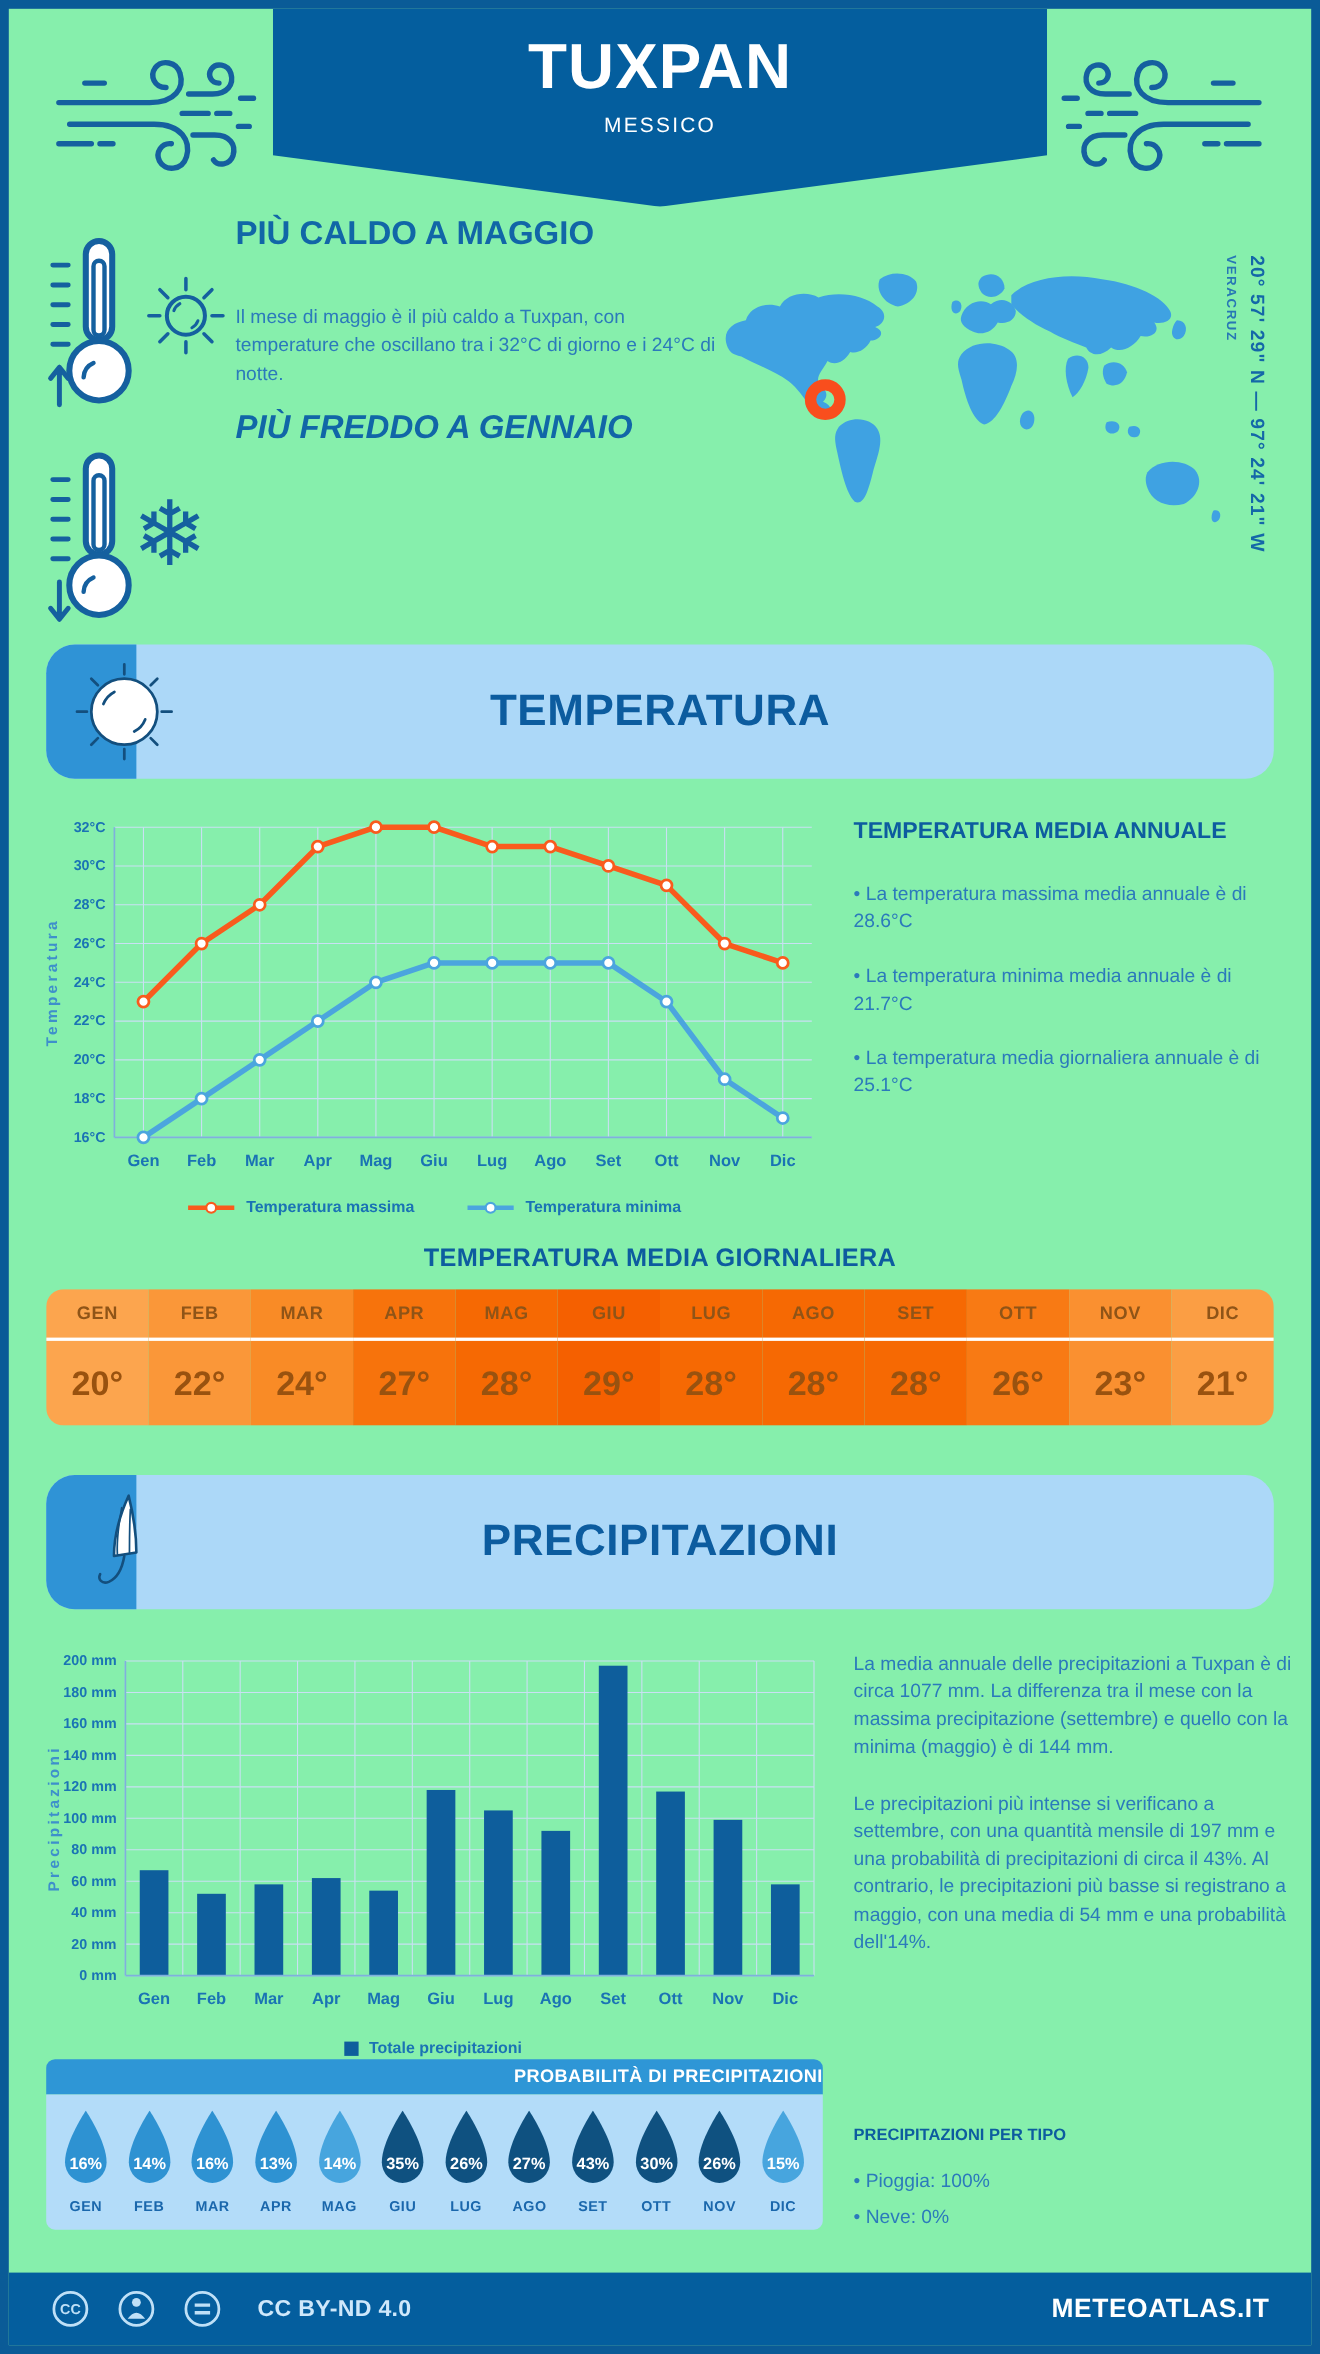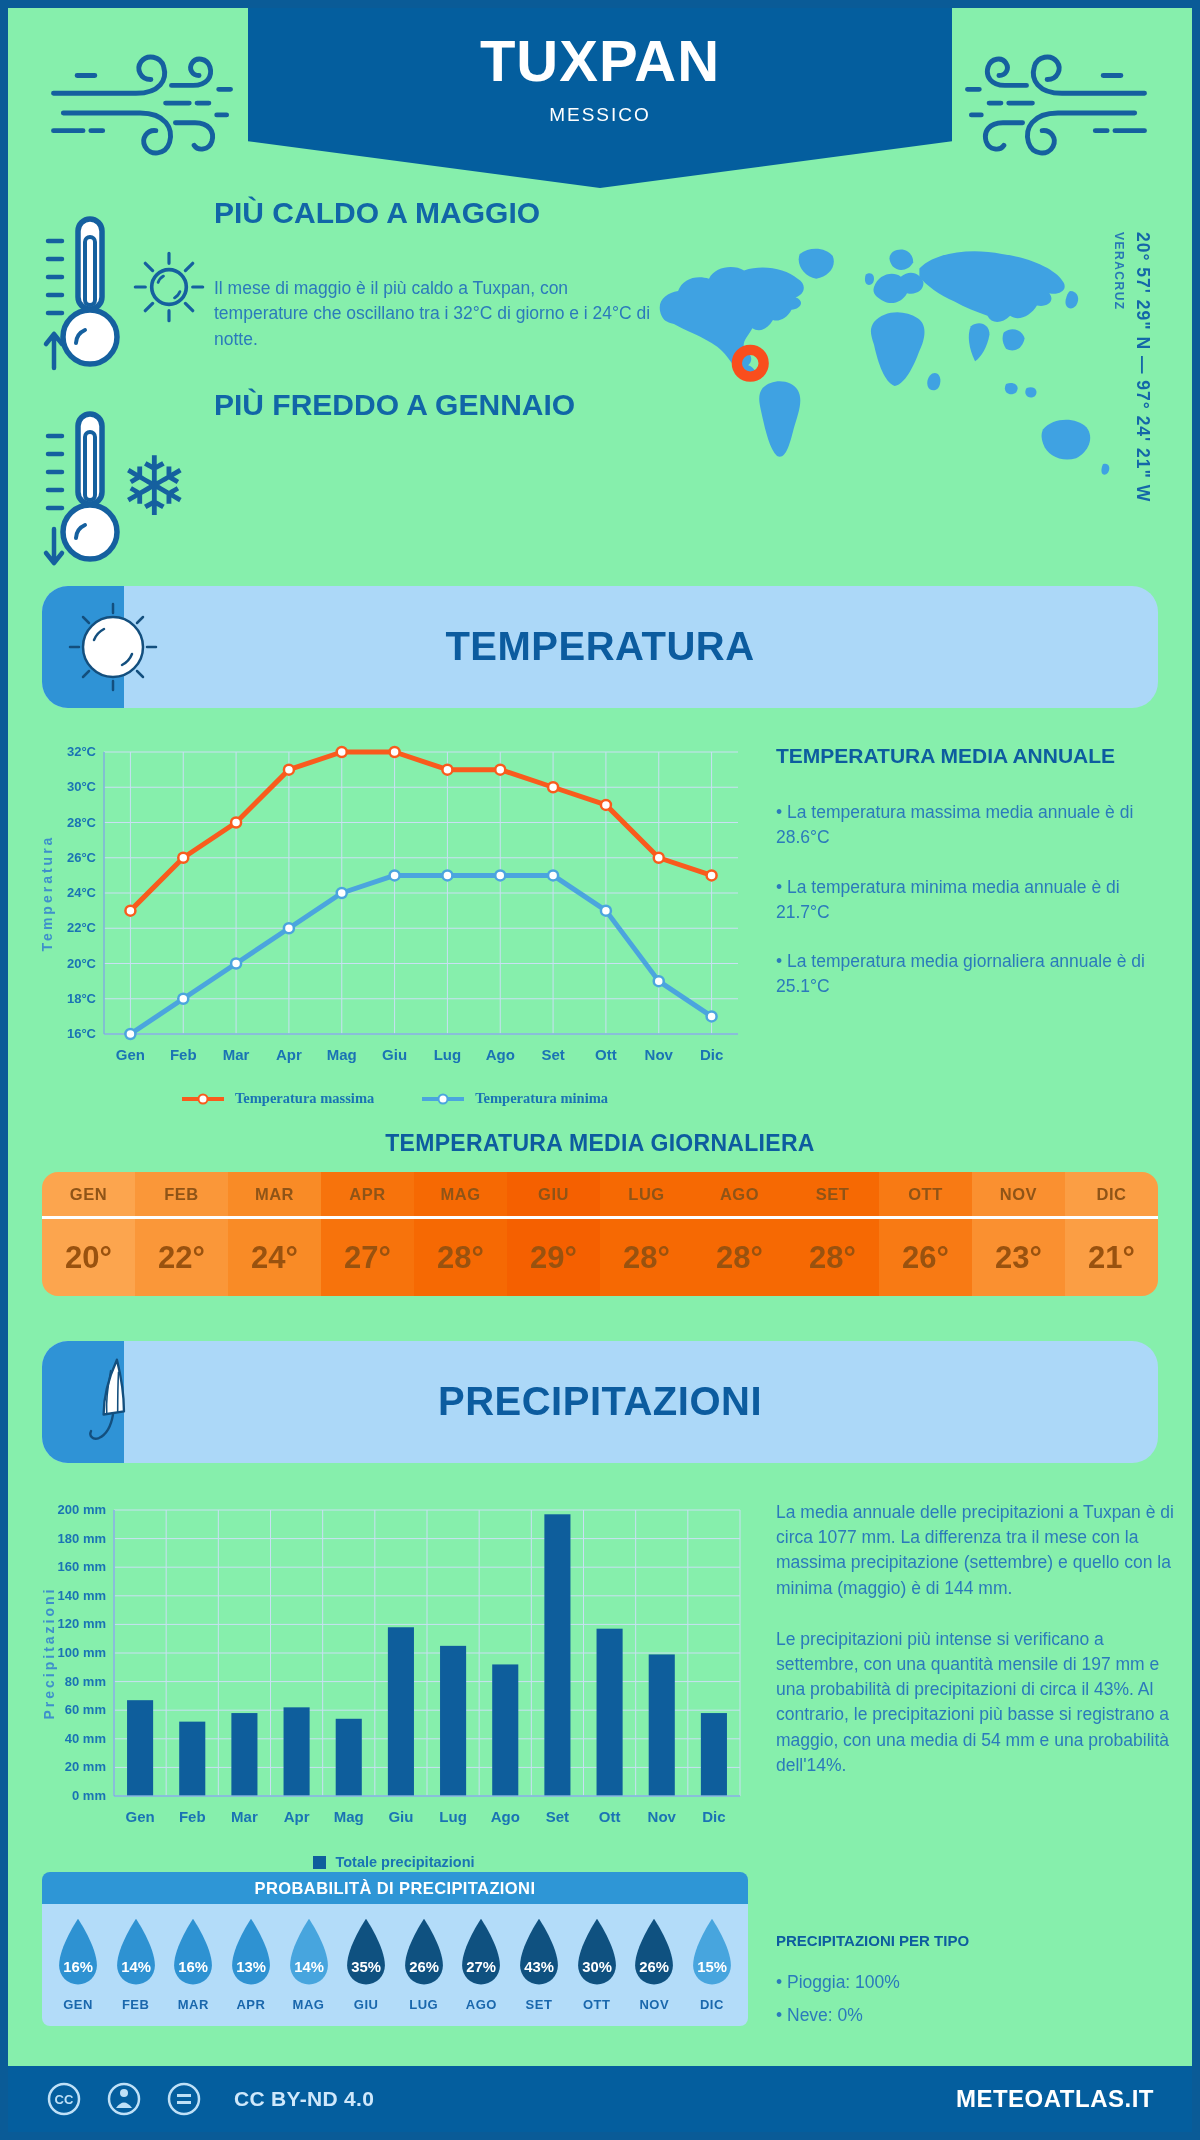--- a/index.html
+++ b/index.html
@@ -15,21 +15,21 @@
   .header-sub{margin-top:14px;font-size:19px;letter-spacing:2px;}
 
   .wind{width:190px;height:118px;}
   .wind-left{left:40px;top:42px;}
   .wind-right{left:952px;top:42px;transform:scaleX(-1);}
 
   .h-title{font-size:30px;font-weight:700;color:#1166A7;}
   .h-text{font-size:17.5px;line-height:1.45;color:#2B7ABB;}
   .hot-title{left:206px;top:188px;}
   .hot-text{left:206px;top:236px;width:445px;margin-top:32px;}
-  .cold-title{left:206px;top:380px;}
+  .cold-title{left:206px;top:364px;font-style:italic;}
   .cold-text{left:206px;top:430px;width:475px;}
   .thermo{left:30px;width:100px;height:165px;}
   .thermo-up{top:205px;}
   .thermo-down{top:400px;}
   .sun-small{left:120px;top:238px;width:82px;height:82px;}
   .snowflake{left:112px;top:438px;font-size:82px;color:#15609F;font-family:"DejaVu Sans",sans-serif;line-height:1;}
 
   .map{left:635px;top:205px;width:495px;height:350px;}
   .coords-vert{left:1124px;top:224px;writing-mode:vertical-rl;font-size:17.5px;font-weight:700;
     color:#1467A8;letter-spacing:1px;}
@@ -48,41 +48,41 @@
 
   
   .chart{left:30px;width:712px;}
   .temp-chart{top:726px;height:352px;}
   .precip-chart{top:1486px;height:358px;}
   svg text{font-family:"Liberation Sans",sans-serif;}
   .tick{font-size:13px;font-weight:600;fill:#1A73B4;}
   .cat{font-size:15px;font-weight:600;fill:#1A73B4;}
   .axis-title{font-size:14px;font-weight:600;fill:#3E8FCB;letter-spacing:3px;}
   .legend{left:30px;width:712px;display:flex;justify-content:center;gap:46px;align-items:center;}
-  .temp-legend{top:1082px;font-family:Liberation Serif, serif;}
+  .temp-legend{top:1082px;}
   .precip-legend{top:1846px;}
   .legend-item{display:flex;align-items:center;gap:9px;font-size:14.5px;font-weight:600;color:#1A73B4;}
 
   .annual-title{left:768px;top:736px;font-size:21px;font-weight:700;color:#0D5C9F;}
   .annual-bullets{left:768px;top:792px;width:392px;}
   .annual-bullets .bullet{margin-bottom:25px;font-size:17.5px;line-height:1.42;color:#2B7ABB;}
 
   .daily-title{left:0;right:0;top:1122px;text-align:center;font-size:23px;font-weight:700;
     color:#0D5C9F;letter-spacing:.3px;}
   .daily-table{left:34px;top:1164px;width:1116px;height:124px;display:flex;border-radius:16px;overflow:hidden;}
   .tcol{flex:1;display:flex;flex-direction:column;}
   .tm{height:44px;line-height:44px;text-align:center;font-weight:700;font-size:16.5px;color:#8F5417;letter-spacing:.5px;}
   .tv{flex:1;display:flex;align-items:center;justify-content:center;font-weight:700;font-size:31px;
     color:#99520F;border-top:3px solid #fff;}
 
   .precip-text{left:768px;top:1492px;width:400px;font-size:17.5px;line-height:1.44;color:#2B7ABB;}
   .precip-text .para{margin-bottom:26px;}
 
   .prob-panel{left:34px;top:1864px;width:706px;}
-  .prob-header{height:32px;line-height:32px;background:#2E96D6;color:#fff;text-align:center;
+  .prob-header{height:32px;line-height:32px;background:#2E96D6;color:#fff;text-align:right;
     font-weight:700;font-size:16.5px;letter-spacing:.4px;border-radius:8px 8px 0 0;}
   .prob-body{background:#B3DCF9;display:flex;justify-content:space-between;
     padding:12px 8px 14px;border-radius:0 0 8px 8px;}
   .drop{width:56px;text-align:center;}
   .pct{fill:#fff;font-weight:700;font-size:16.5px;}
   .dm{margin-top:3px;font-weight:700;font-size:13px;color:#1A67AC;letter-spacing:.5px;}
 
   .tipo-title{left:768px;top:1924px;font-size:15px;font-weight:700;color:#0D5C9F;}
   .tipo-bullets{left:768px;top:1958px;font-size:17.5px;color:#2B7ABB;line-height:1.9;}
 

